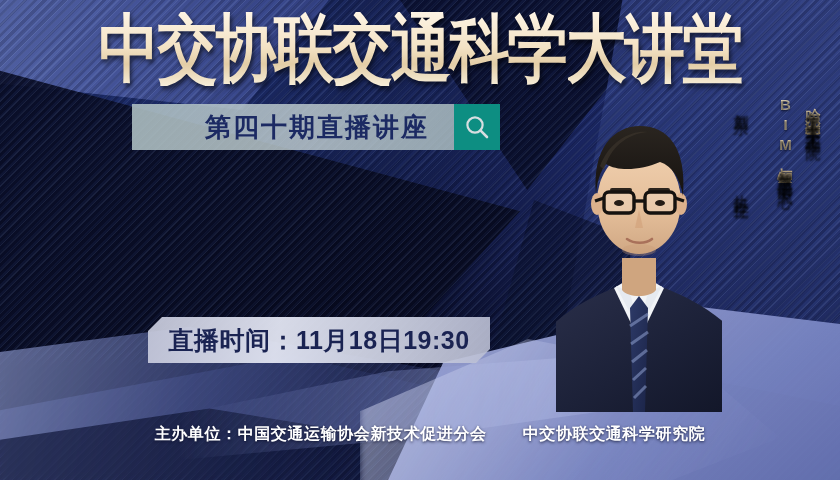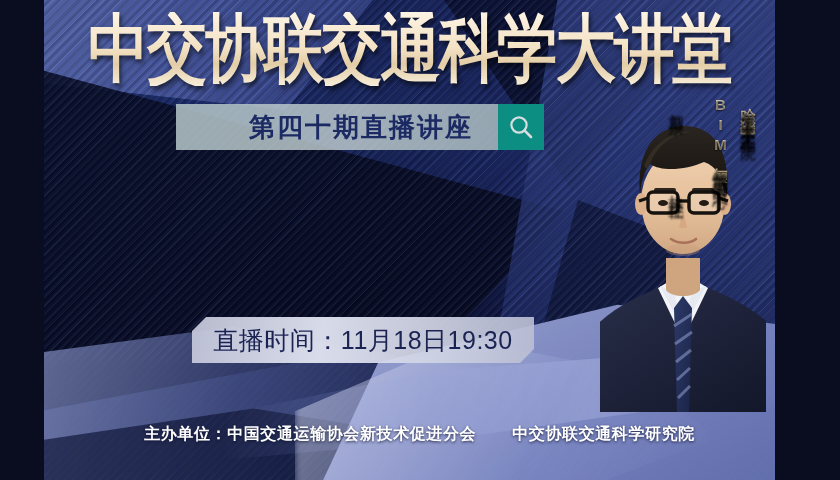--- a/index.html
+++ b/index.html
@@ -1,21 +1,20 @@
 <!DOCTYPE html>
 <html><head>
 <meta charset="utf-8">
 <style>
   html,body{margin:0;padding:0;background:#0a0d1f;}
   *{box-sizing:border-box;}
   #poster{
-    position:relative;width:731px;height:480px;overflow:hidden;
+    position:relative;width:840px;height:480px;overflow:hidden;
     font-family:"Liberation Sans","DejaVu Sans",sans-serif;
     background:#0b1030;
-    margin-left:44px;
   }
 
   
   .bg-base{
     position:absolute;inset:0;
     background:
       radial-gradient(ellipse 620px 330px at 22% 18%, #1b2a66 0%, rgba(27,42,102,0) 62%),
       radial-gradient(ellipse 520px 420px at 78% 30%, #1d2a6b 0%, rgba(29,42,107,0) 66%),
       linear-gradient(160deg,#182357 0%,#0d1333 38%,#070a22 62%,#0a0f2c 100%);
   }
@@ -157,21 +156,21 @@
 
   
   .time-pill{
     position:absolute;left:148px;top:317px;width:342px;height:46px;
     background:linear-gradient(100deg,rgba(198,201,219,.92) 0%,rgba(226,229,242,.95) 38%,rgba(207,211,228,.92) 72%,rgba(186,190,211,.90) 100%);
     clip-path:polygon(14px 0,100% 0,100% calc(100% - 14px),calc(100% - 14px) 100%,0 100%,0 14px);
     display:flex;align-items:center;justify-content:center;
     box-shadow:0 2px 6px rgba(0,0,0,.35);
   }
   .time-pill-text{
-    font-size:25px;font-weight:400;color:#1a2352;letter-spacing:.5px;white-space:nowrap;
+    font-size:25px;font-weight:700;color:#1a2352;letter-spacing:.5px;white-space:nowrap;
   }
 
   
   .portrait{
     position:absolute;left:556px;top:82px;width:166px;height:330px;
     overflow:hidden;
   }
   .portrait svg{display:block;}
 
   

